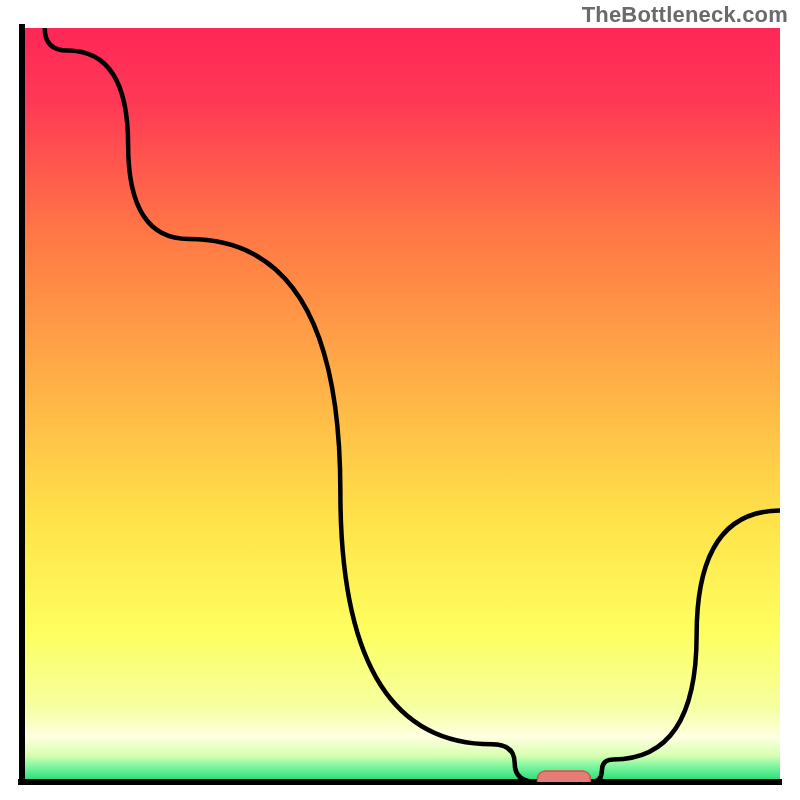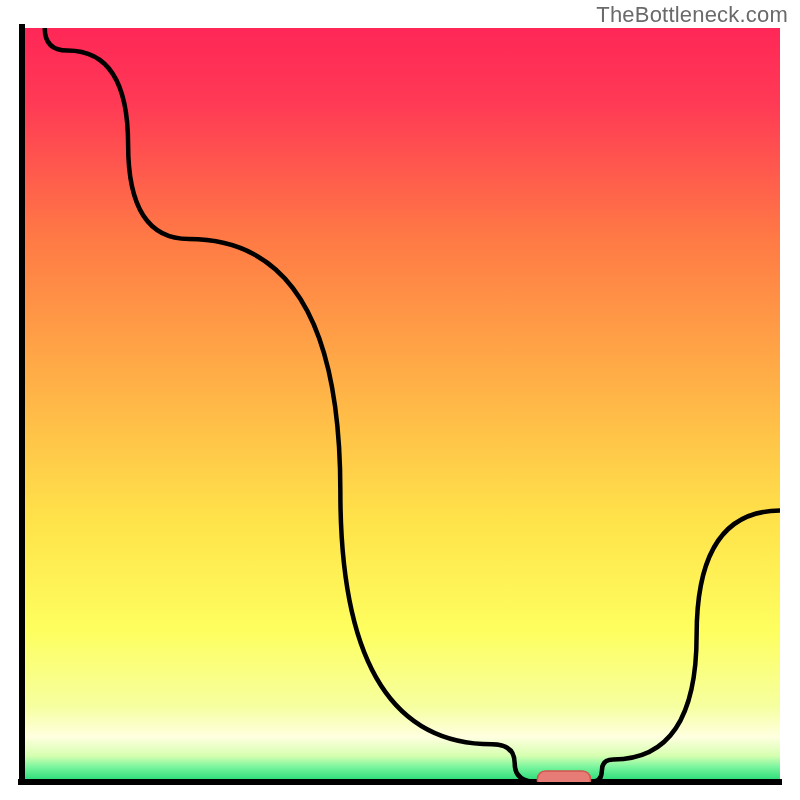--- a/index.html
+++ b/index.html
@@ -13,21 +13,21 @@
   .container {
     position: relative;
     width: 800px;
     height: 800px;
   }
   .watermark {
     position: absolute;
     top: 2px;
     right: 12px;
     font-size: 22px;
-    font-weight: 400;
+    font-weight: 700;
     color: #6a6a6a;
     letter-spacing: 0.2px;
   }
   svg.plot {
     position: absolute;
     left: 0;
     top: 0;
   }
 </style>
 </head>

